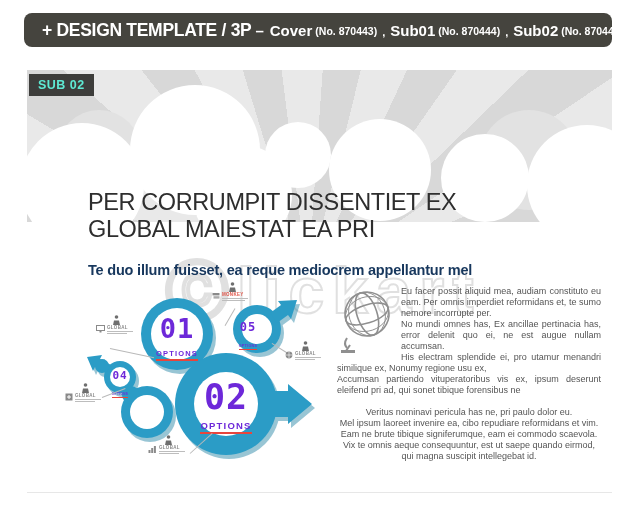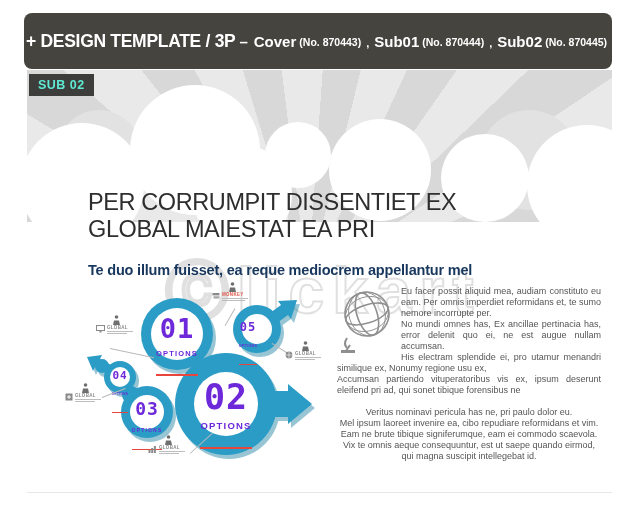--- a/index.html
+++ b/index.html
@@ -1,20 +1,20 @@
 <!DOCTYPE html>
 <html><head>
 <meta charset="utf-8">
 <style>
   html,body{margin:0;padding:0;background:#ffffff;font-family:"Liberation Sans",sans-serif;}
   #stage{position:relative;width:635px;height:509px;background:#fff;overflow:hidden;}
 
   
-  .topbar{position:absolute;left:24px;top:13px;width:588px;height:56px;background:#45443e;border-radius:8px;
-          color:#fff;display:flex;align-items:center;padding:0 2px;box-sizing:border-box;white-space:nowrap;}
+  .topbar{position:absolute;left:24px;top:13px;width:588px;height:34px;background:#45443e;border-radius:8px;
+          color:#fff;display:flex;align-items:center;padding:0 18px;box-sizing:border-box;white-space:nowrap;}
   .topbar .main{font-size:17.5px;font-weight:bold;letter-spacing:-0.3px;}
   .topbar .dash{font-size:15px;font-weight:bold;margin:0 6px 0 4px;}
   .topbar .item-label{font-size:15px;font-weight:bold;}
   .topbar .item-no{font-size:10.5px;font-weight:bold;margin-left:3px;position:relative;top:1px;}
   .topbar .sep{font-size:11px;font-weight:bold;margin:0 5px;position:relative;top:2px;}
 
   
   .slide{position:absolute;left:27px;top:70px;width:585px;height:422px;background:#ffffff;overflow:hidden;
          border-bottom:1px solid #e7e7e7;}
   .sky{position:absolute;left:0;top:0;width:100%;height:152px;
@@ -32,21 +32,21 @@
   .subtitle{font-size:14.5px;font-weight:bold;color:#17375d;margin-top:20px;letter-spacing:-0.2px;}
 
   .watermark{position:absolute;left:138px;top:178px;font-size:64px;font-weight:bold;letter-spacing:8px;
              color:rgba(0,0,0,0);-webkit-text-stroke:2px #d9d9d9;opacity:.8;pointer-events:none;text-align:center;}
 
   
   .infographic-svg{position:absolute;left:53px;top:215px;}
   .circle-label{position:absolute;text-align:center;color:#6d28d9;}
   .circle-label .num{font-family:"DejaVu Sans Mono",monospace;font-weight:800;letter-spacing:1px;line-height:1;}
   .circle-label .opt{display:inline-block;font-weight:bold;letter-spacing:1.2px;border-bottom:2px solid #e8453c;
-                     padding-bottom:16px;margin-top:1px;}
+                     padding-bottom:1px;margin-top:1px;}
   .o1 .num{font-size:27px;} .o1 .opt{font-size:7.5px;}
   .o2 .num{font-size:35px;} .o2 .opt{font-size:9.5px;}
   .o3 .num{font-size:18px;} .o3 .opt{font-size:5px;border-bottom-width:1px;}
   .o4 .num{font-size:11px;} .o4 .opt{font-size:3px;border-bottom-width:1px;letter-spacing:.4px;}
   .o5 .num{font-size:12px;} .o5 .opt{font-size:3.5px;border-bottom-width:1px;letter-spacing:.4px;}
 
   
   .tag{position:absolute;color:#8a8a8a;}
   .tag .person{position:absolute;top:-10px;left:16px;}
   .tag-row{display:flex;align-items:flex-start;gap:2px;}
@@ -142,24 +142,20 @@
     </svg>
 
     <div class="circle-label o1" style="left:115px;top:245px;width:70px;">
       <div class="num">01</div>
       <span class="opt">OPTIONS</span>
     </div>
     <div class="circle-label o2" style="left:159px;top:310px;width:80px;">
       <div class="num">02</div>
       <span class="opt">OPTIONS</span>
     </div>
-    <div class="circle-label o3" style="left:98px;top:330px;width:44px;">
-      <div class="num">03</div>
-      <span class="opt">OPTIONS</span>
-    </div>
     <div class="circle-label o4" style="left:80px;top:300px;width:26px;">
       <div class="num">04</div>
       <span class="opt">OPTIONS</span>
     </div>
     <div class="circle-label o5" style="left:206px;top:251px;width:30px;">
       <div class="num">05</div>
       <span class="opt">OPTIONS</span>
     </div>
 
     <div class="leader" style="left:83px;top:278px;width:45px;transform:rotate(12deg);"></div>

